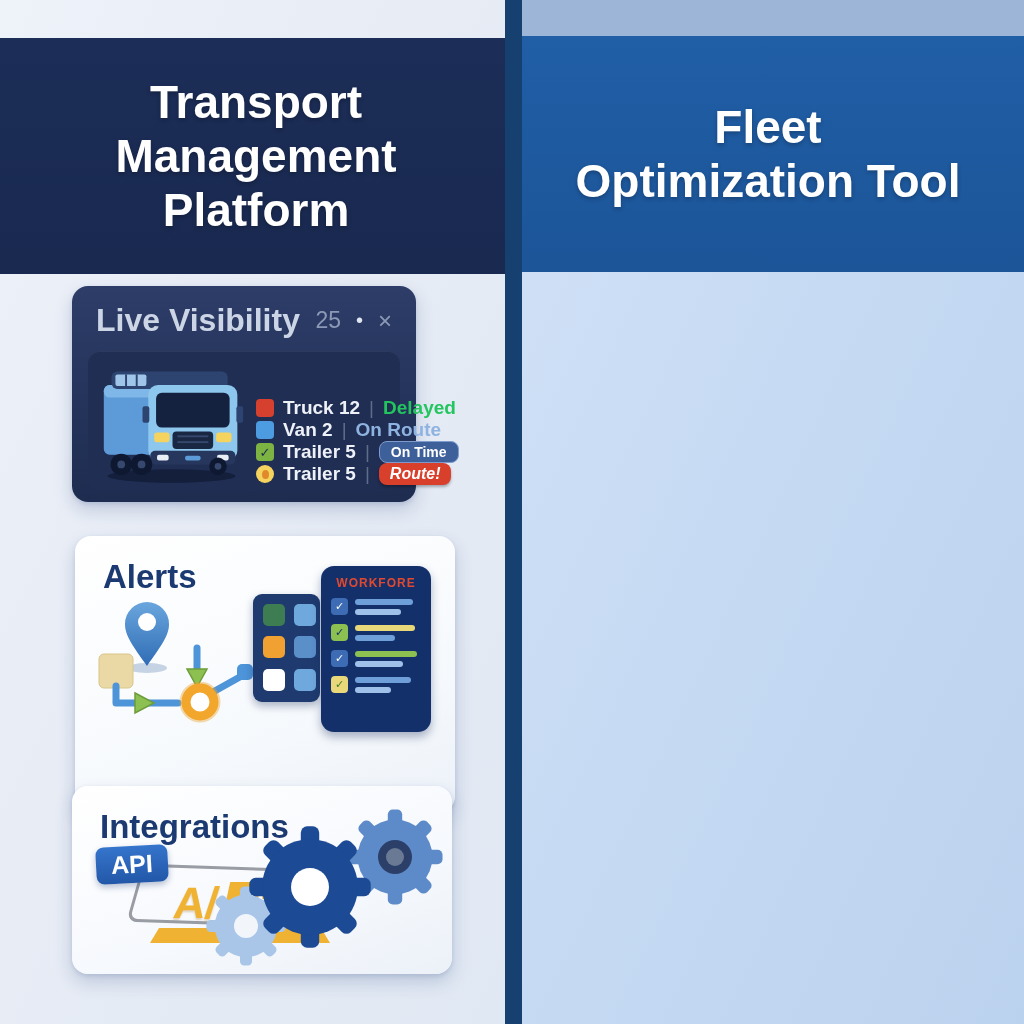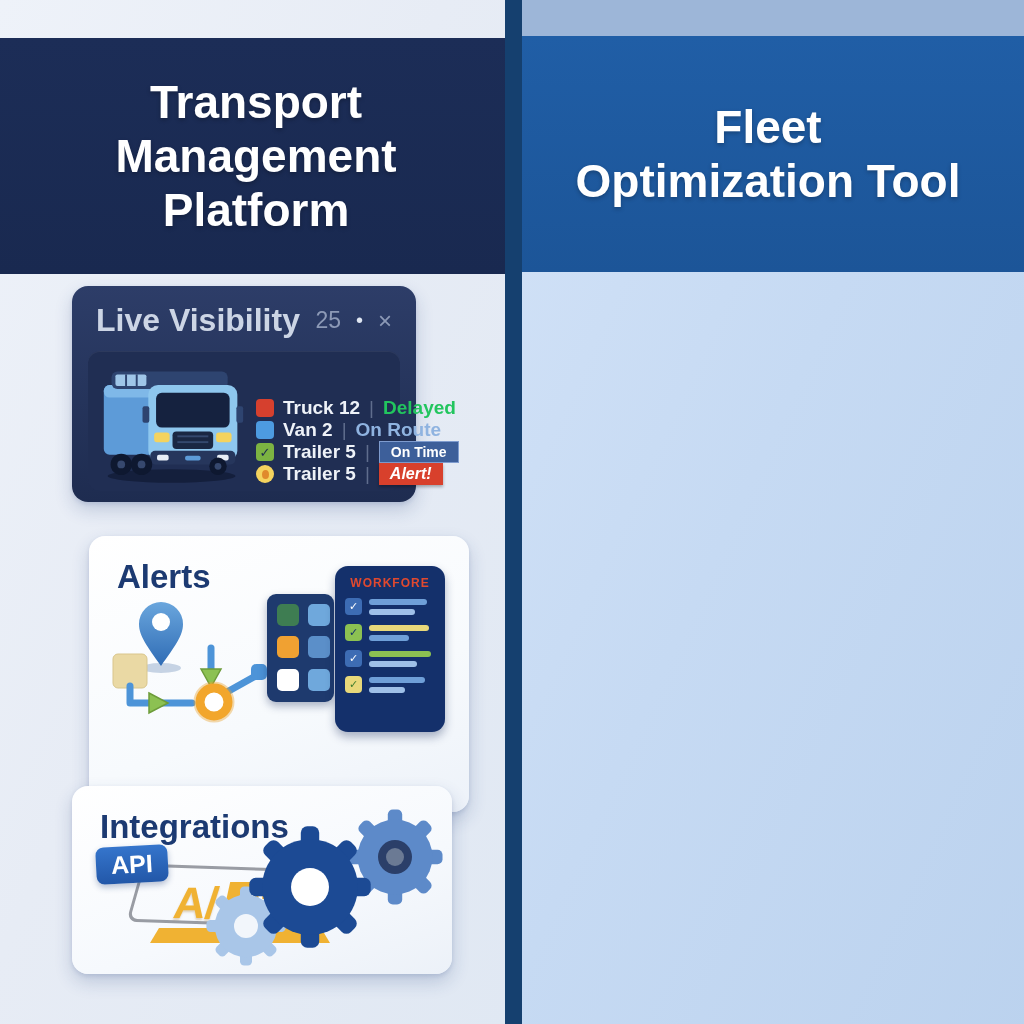--- a/index.html
+++ b/index.html
@@ -33,26 +33,26 @@
   .lv-row { display:flex; align-items:center; gap:9px; font-size:19px; font-weight:700; color:#eef2f8; white-space:nowrap; }
   .mk { width:18px; height:18px; border-radius:4px; flex:0 0 auto; display:flex; align-items:center; justify-content:center; }
   .mk-red { background:#d6402e; }
   .mk-blue { background:#4d9be0; }
   .mk-green { background:#7cb342; color:#1d2b4e; font-size:13px; font-weight:800; }
   .mk-yellow { background:#f4d35e; border-radius:50%; }
   .mk-yellow::after { content:""; width:7px; height:9px; border-radius:50%; background:#e08a2c; }
   .lv-sep { color:#5f6d8d; font-weight:400; }
   .st-delayed { color:#22c55e; }
   .st-onroute { color:#8fb3e0; }
-  .badge { border-radius:0; padding:2px 11px; font-size:14px; font-weight:800; color:#fff; }
+  .badge { border-radius:8px; padding:2px 11px; font-size:14px; font-weight:800; color:#fff; }
   .badge-ontime { background:#3d5f9a; border:1.5px solid #7e9bce; }
   .badge-alert { background:#d8402c; font-style:italic; font-size:16px; box-shadow:0 2px 3px rgba(0,0,0,.3); }
 
   
-  .card-alerts { left:89px; top:536px; width:380px; height:276px; background:linear-gradient(160deg,#ffffff 0%,#f7fafd 60%,#edf2f9 100%); overflow:hidden; }
+  .card-alerts { left:75px; top:536px; width:380px; height:276px; background:linear-gradient(160deg,#ffffff 0%,#f7fafd 60%,#edf2f9 100%); overflow:hidden; }
   .alert-flow { position:absolute; left:0; top:0; }
   .panel1 { position:absolute; left:178px; top:58px; width:67px; height:108px; background:#1e3a6e; border-radius:9px; display:grid; grid-template-columns:1fr 1fr; gap:9px; padding:10px; box-shadow:0 4px 8px rgba(20,40,90,.35); }
   .sq { width:22px; height:22px; border-radius:5px; }
   .sq-g { background:#3e7d52; } .sq-b { background:#6fa8dc; } .sq-o { background:#f0a132; } .sq-w { background:#ffffff; } .sq-b2 { background:#5b8fc9; }
   .panel2 { position:absolute; left:246px; top:30px; width:110px; height:166px; background:#14306b; border-radius:13px; padding:10px 10px 6px 10px; box-shadow:0 5px 10px rgba(20,40,90,.35); }
   .panel2-hd { color:#e0492f; font-size:12px; font-weight:800; letter-spacing:1px; text-align:center; margin-bottom:8px; }
   .chk-row { display:flex; align-items:flex-start; gap:7px; margin-bottom:9px; }
   .cb { width:17px; height:17px; border-radius:4px; display:flex; align-items:center; justify-content:center; font-size:11px; font-weight:800; flex:0 0 auto; }
   .cb-blue { background:#3d6cb4; color:#fff; } .cb-green { background:#8cc152; color:#14306b; } .cb-yellow { background:#e8d87a; color:#3e7d2e; }
   .lns { display:flex; flex-direction:column; gap:4px; padding-top:1px; }
@@ -132,21 +132,21 @@
           <div class="lv-row">
             <span class="mk mk-green">✓</span>
             <span>Trailer 5</span>
             <span class="lv-sep">|</span>
             <span class="badge badge-ontime">On Time</span>
           </div>
           <div class="lv-row">
             <span class="mk mk-yellow"></span>
             <span>Trailer 5</span>
             <span class="lv-sep">|</span>
-            <span class="badge badge-alert">Alert!</span>
+            <span class="badge badge-alert">Route!</span>
           </div>
         </div>
       </div>
     </div>
 
     <div class="card card-alerts">
       <span class="card-title">Alerts</span>
       <svg class="alert-flow" width="380" height="228" viewBox="0 0 380 228">
         <defs>
           <linearGradient id="pg" x1="0" y1="0" x2="0" y2="1">

